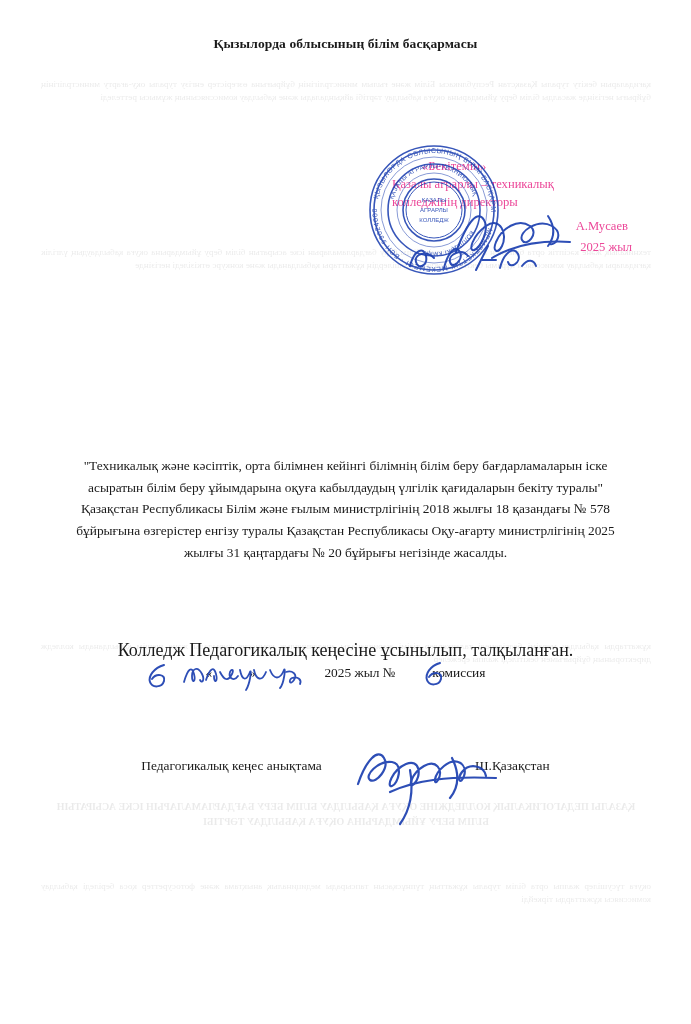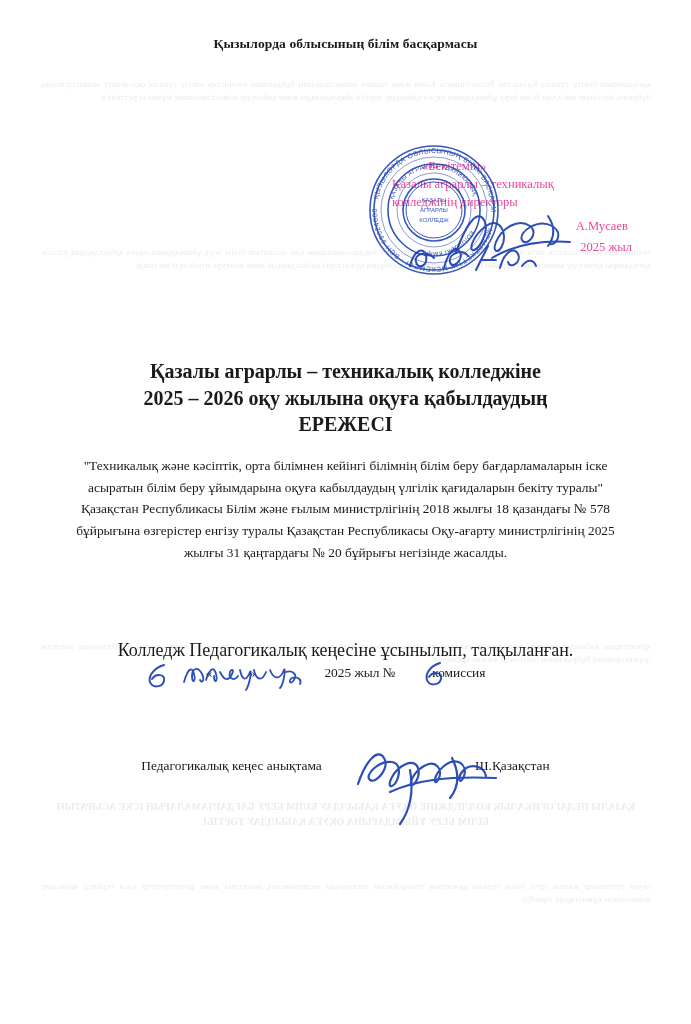--- a/index.html
+++ b/index.html
@@ -241,25 +241,20 @@
         <path d="M6,30 C10,14 20,10 22,20 C24,30 14,34 12,26 C10,18 22,14 30,22"></path>
         <path d="M40,32 C44,16 52,8 56,16 C60,24 48,34 46,26 C44,18 58,12 64,20"></path>
         <path d="M72,34 L84,10"></path>
         <path d="M78,24 L92,24"></path>
         <path d="M96,32 C100,16 110,10 114,18 C118,26 106,34 104,26"></path>
         <path d="M118,30 C124,22 130,24 132,30"></path>
       </g>
     </svg>
   </div>
 
-  <div class="doc-title">
-    <div>Қазалы аграрлы – техникалық колледжіне</div>
-    <div>2025 – 2026 оқу жылына оқуға қабылдаудың</div>
-    <div>ЕРЕЖЕСІ</div>
-  </div>
 
   <div class="body-text">"Техникалық және кәсіптік, орта білімнен кейінгі білімнің білім беру бағдарламаларын іске асыратын білім беру ұйымдарына оқуға кабылдаудың үлгілік қағидаларын бекіту туралы" Қазақстан Республикасы Білім және ғылым министрлігінің 2018 жылғы 18 қазандағы № 578 бұйрығына өзгерістер енгізу туралы Қазақстан Республикасы Оқу-ағарту министрлігінің 2025 жылғы 31 қаңтардағы № 20 бұйрығы негізінде жасалды.</div>
 
   <div class="council-line">Колледж Педагогикалық кеңесіне ұсынылып, талқыланған.</div>
 
   <div class="protocol-line">
     <span>«</span>
     <span class="blank-sm"></span>
     <span>»</span>
     <span class="blank"></span>

